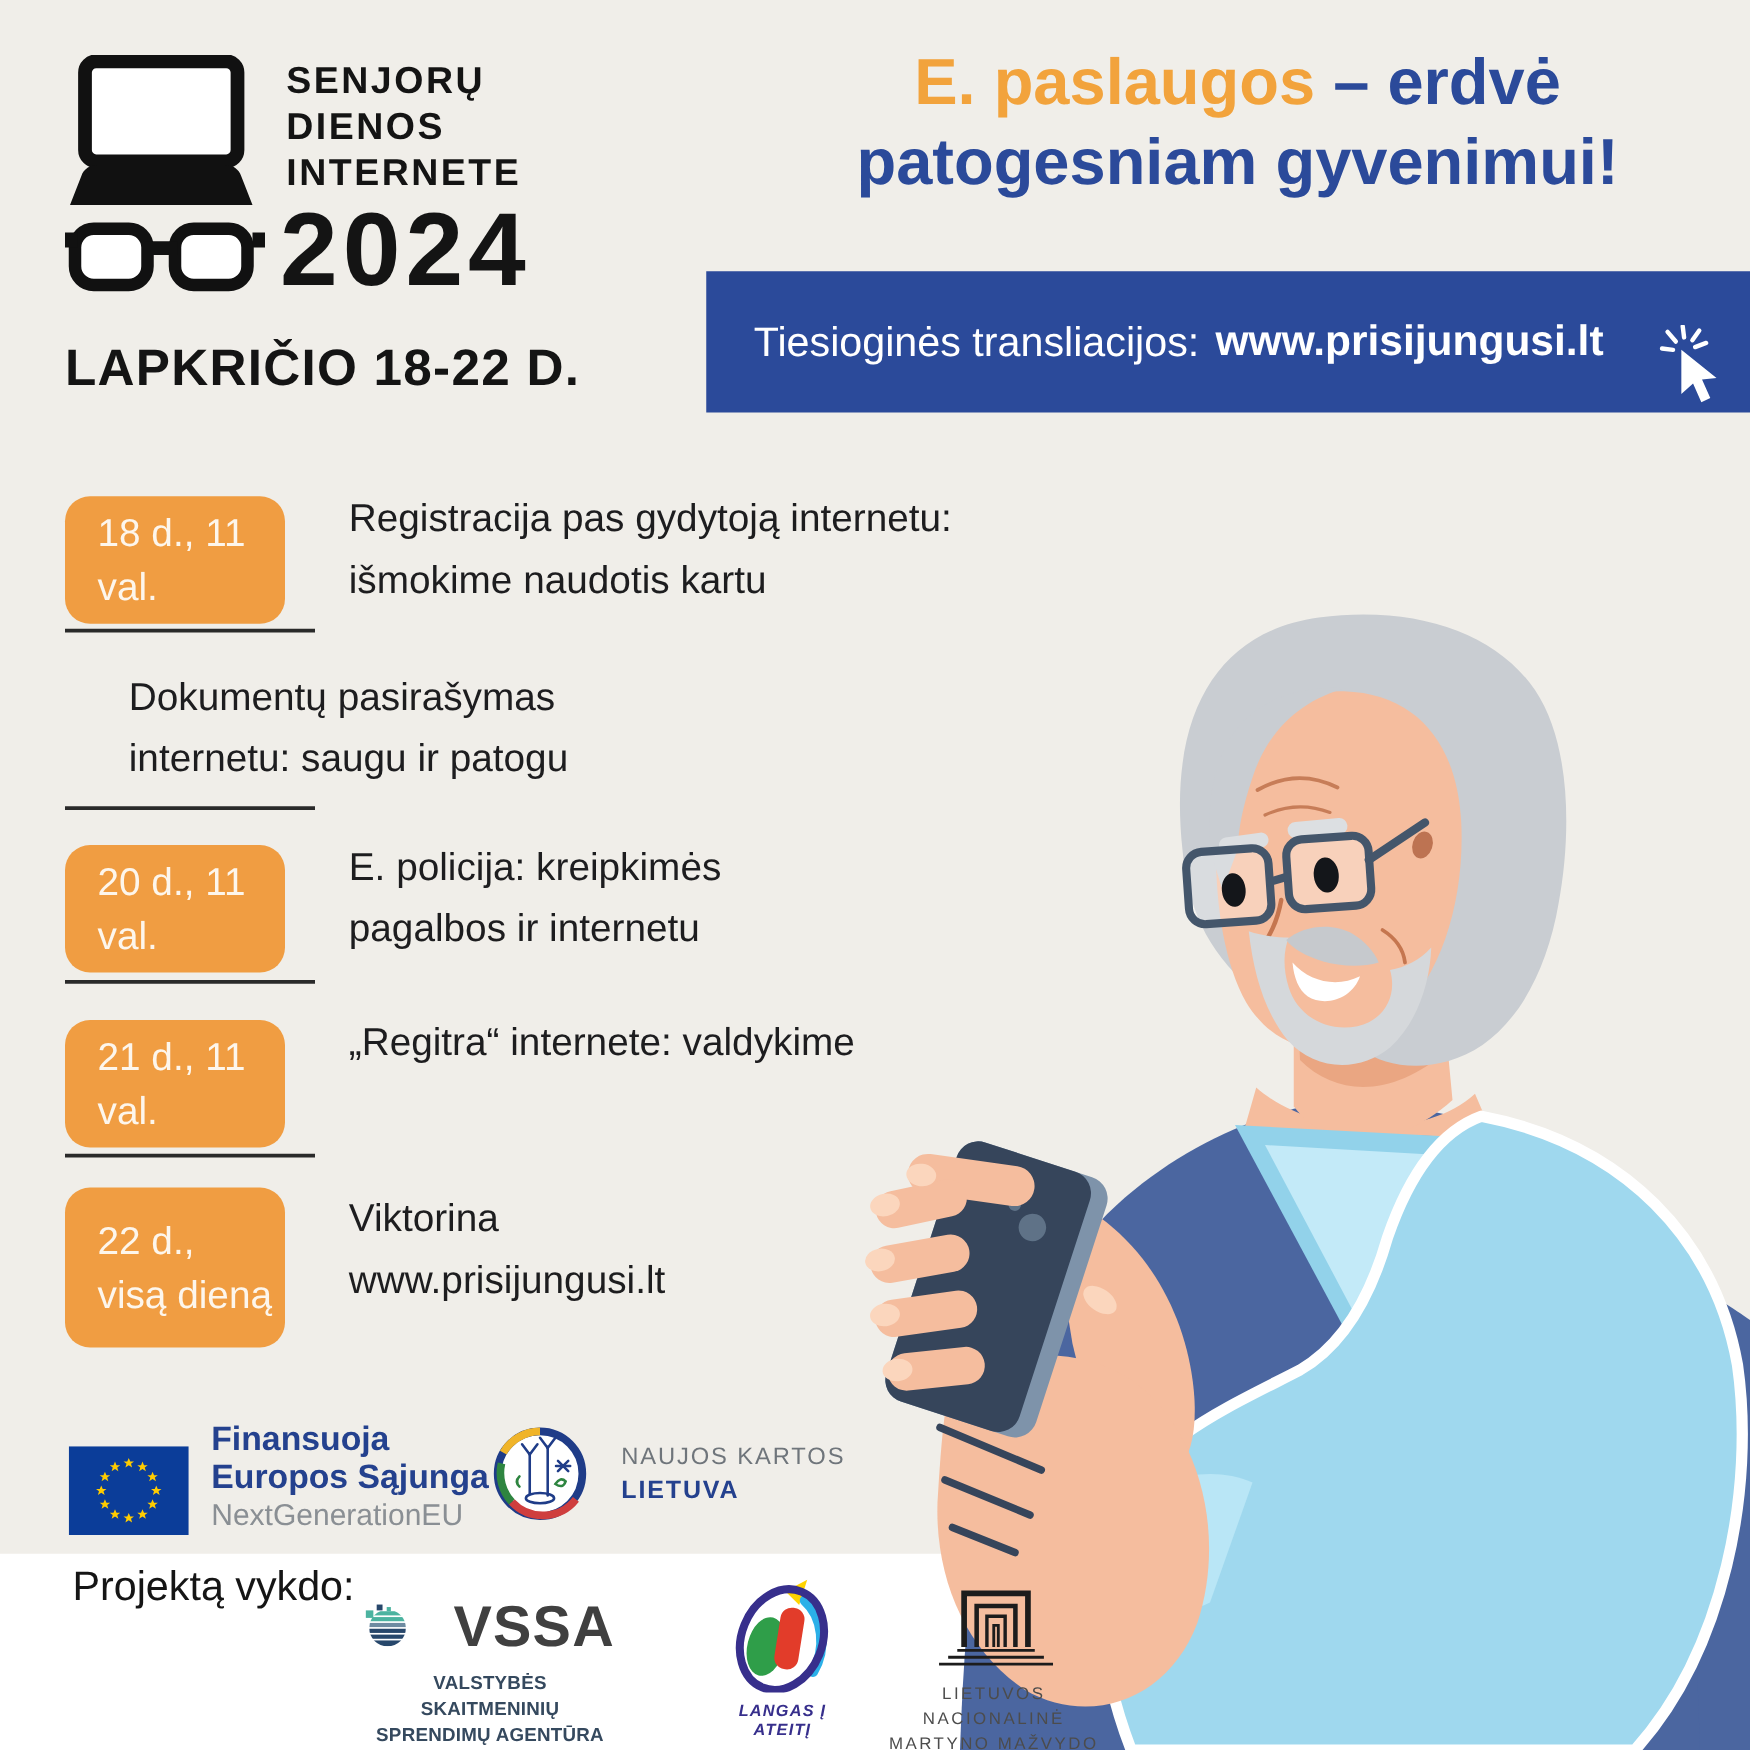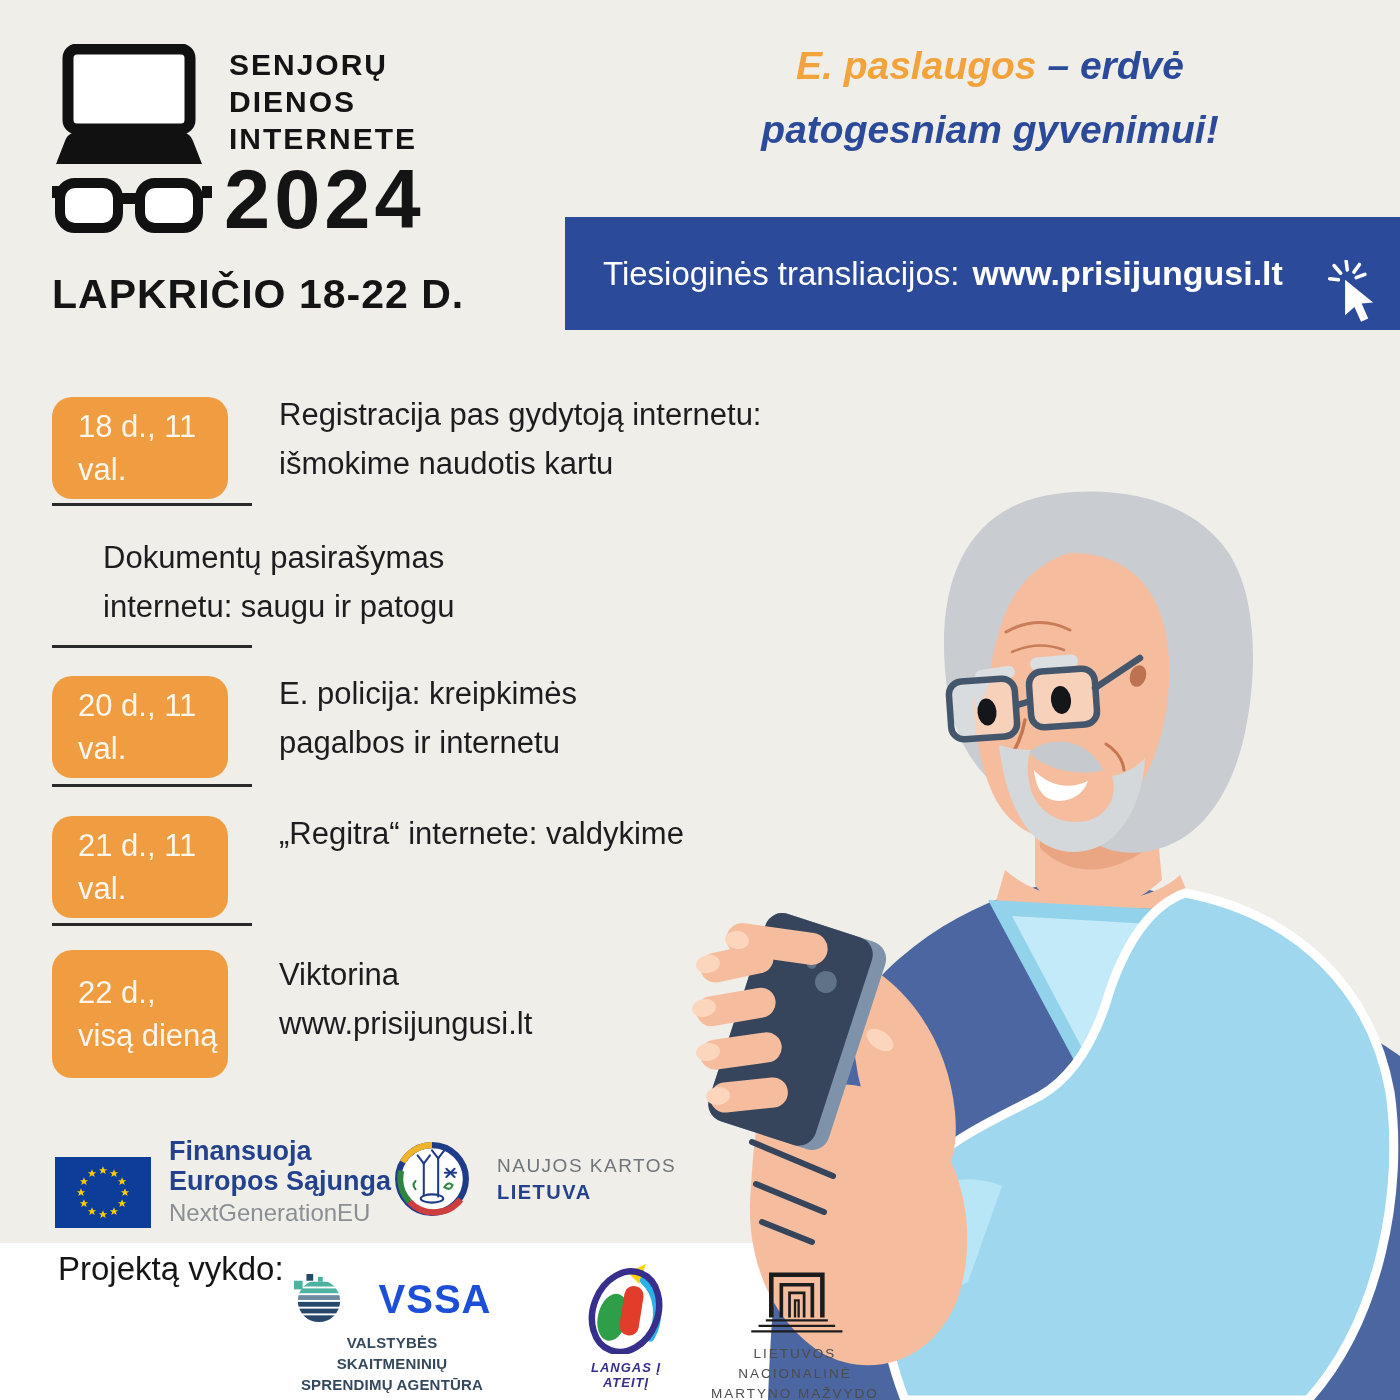--- a/index.html
+++ b/index.html
@@ -9,21 +9,21 @@
   .illu{position:absolute;left:0;top:0;width:1400px;height:1400px;z-index:2;pointer-events:none;}
   .layer{position:absolute;z-index:3;}
 
   
   .brand-icon{left:52px;top:44px;width:160px;height:192px;}
   .brand-title{left:229px;top:46px;font-size:30px;font-weight:700;letter-spacing:2px;line-height:37px;color:#141414;}
   .brand-year{left:224px;top:152px;font-size:83px;font-weight:700;letter-spacing:4px;color:#141414;}
   .brand-date{left:52px;top:271px;font-size:41px;font-weight:800;letter-spacing:1px;color:#141414;}
 
   
-  .heading{left:590px;top:34px;width:800px;text-align:center;font-size:39px;font-weight:800;line-height:64px;font-style:italic;}
+  .heading{left:590px;top:34px;width:800px;text-align:center;font-size:52px;font-weight:800;line-height:64px;}
   .heading .hl-orange{color:#f2a33c;}
   .heading .hl-blue{color:#2b4a9a;}
 
   
   .banner{left:565px;top:217px;width:835px;height:113px;background:#2b4a9a;display:flex;align-items:center;padding-left:38px;box-sizing:border-box;}
   .banner .lbl{color:#ffffff;font-size:33px;font-weight:400;}
   .banner .url{color:#ffffff;font-size:34px;font-weight:700;margin-left:13px;}
   .banner .cursor{position:absolute;right:14px;bottom:6px;width:62px;height:64px;}
 
   
@@ -41,21 +41,21 @@
   .eu-text .g{font-size:24px;font-weight:400;color:#8a8f94;line-height:30px;margin-top:2px;}
   .nkl-block{left:393px;top:1140px;display:flex;align-items:center;}
   .nkl-text{margin-left:26px;}
   .nkl-text .t1{font-size:19px;color:#6f757b;letter-spacing:1.5px;line-height:26px;}
   .nkl-text .t2{font-size:20px;font-weight:700;color:#24418e;letter-spacing:1.5px;line-height:26px;}
 
   
   .footer-label{left:58px;top:1250px;font-size:33px;font-weight:400;color:#151515;}
   .vssa{left:292px;top:1274px;width:200px;text-align:center;}
   .vssa-top{display:flex;align-items:center;justify-content:center;gap:8px;}
-  .vssa-name{font-size:40px;font-weight:700;color:#1d4ed8;letter-spacing:1px;margin-left:28px;}
+  .vssa-name{font-size:46px;font-weight:700;color:#404040;letter-spacing:1px;margin-left:28px;}
   .vssa-sub{font-size:15px;font-weight:700;color:#35495e;letter-spacing:0.2px;line-height:21px;margin-top:8px;}
   .langas{left:568px;top:1262px;width:116px;text-align:center;}
   .langas-label{font-size:13px;font-weight:800;font-style:italic;color:#372f8c;letter-spacing:1px;margin-top:2px;}
   .library{left:697px;top:1272px;width:196px;text-align:center;}
   .library-text{font-size:13.5px;font-weight:500;color:#4c4c4c;letter-spacing:2px;line-height:20px;margin-top:6px;}
 </style>
 </head>
 <body>
 
 <div class="poster">

